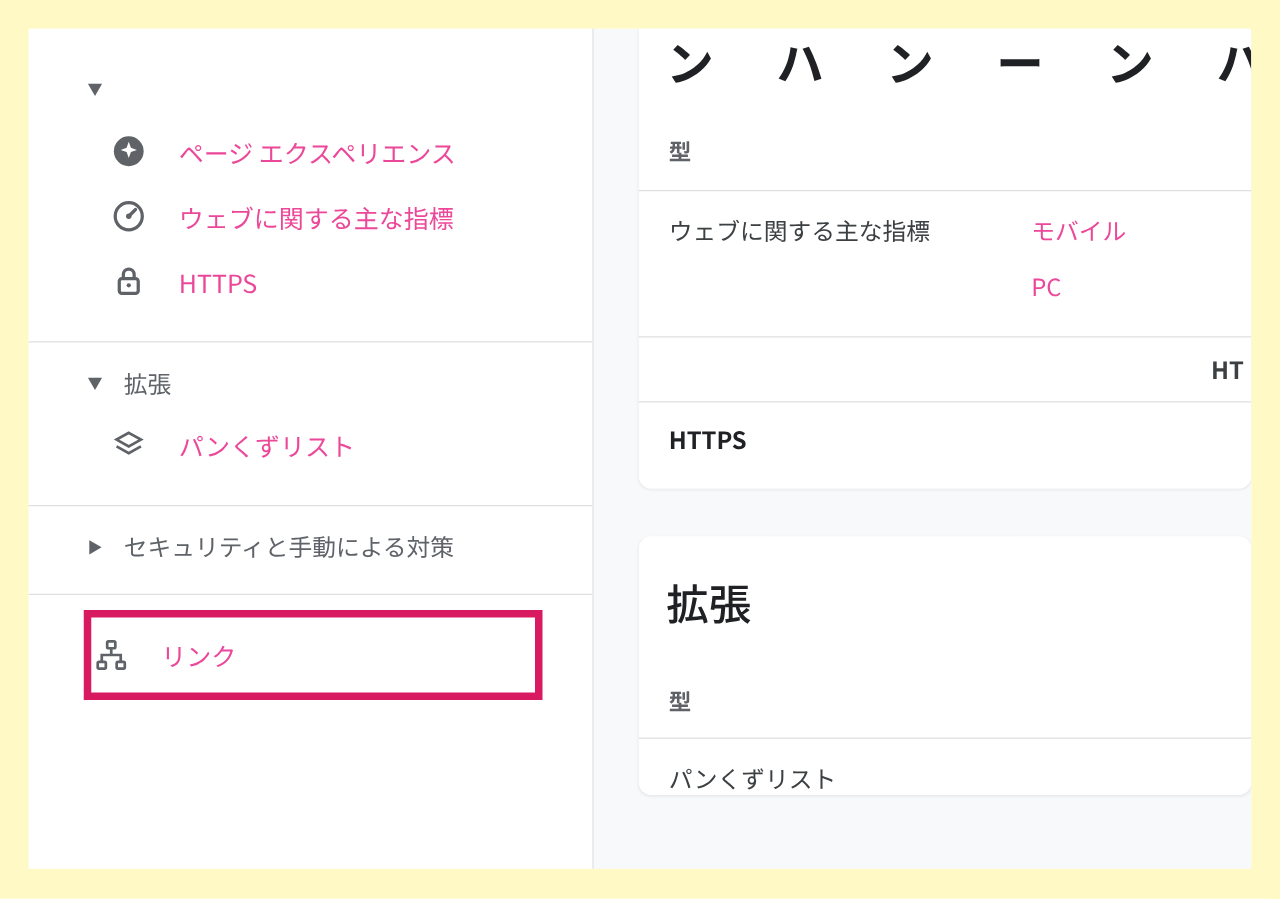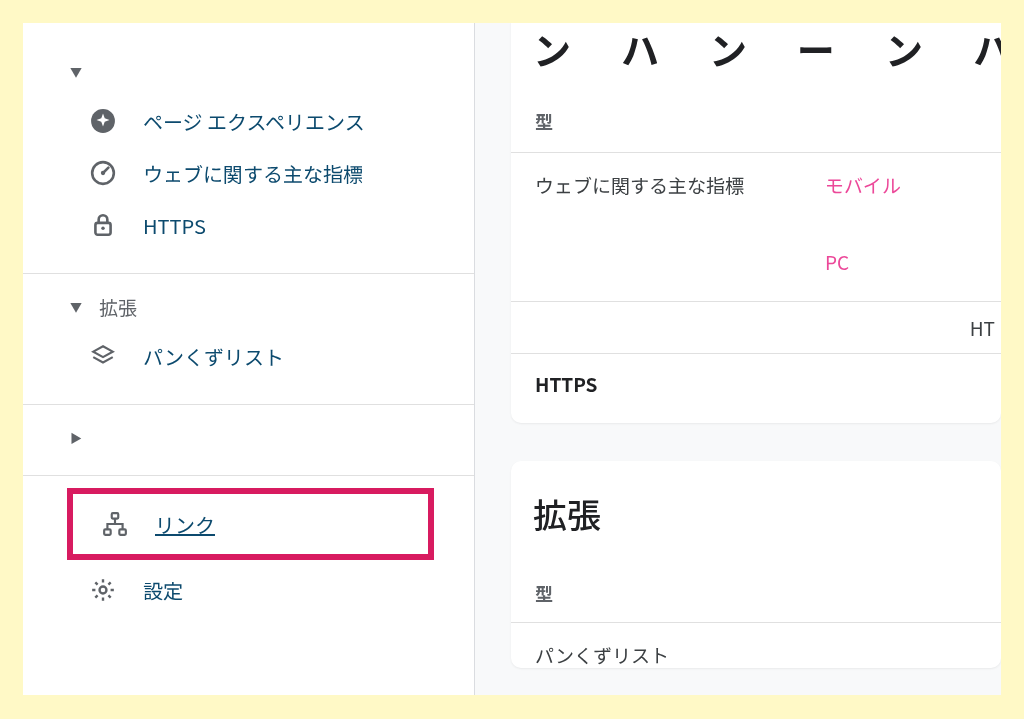--- a/index.html
+++ b/index.html
@@ -5,38 +5,38 @@
     * { margin:0; padding:0; box-sizing:border-box; font-family:"Hiragino Kaku Gothic ProN","Meiryo","Noto Sans JP",Arial,sans-serif; }
     body { background:#fff9c6; width:1024px; height:719px; overflow:hidden; }
     .frame { position:absolute; left:23px; top:23px; width:978px; height:672px; background:#fff; display:flex; border-radius:2px; }
     
     .sidebar { width:452px; background:#fff; border-right:1px solid #dadce0; padding-top:28px; }
     .section { }
     .section-header { display:flex; align-items:center; height:40px; padding-left:46px; color:#5f6368; font-size:19px; cursor:pointer; user-select:none; }
     .section-header .tri { width:18px; display:inline-flex; justify-content:center; margin-left:-2px; margin-right:14px; font-size:12px; color:#5f6368; }
     .section-items { padding-top:4px; padding-bottom:10px; }
     .sep { height:1px; background:#e0e0e0; margin:12px 0 12px 0; }
-    .item { display:flex; align-items:center; height:52px; padding-left:64px; color:#0c4a6e; font-size:20px; cursor:pointer; }
+    .item { display:flex; align-items:center; height:52px; padding-left:64px; color:#ec4899; font-size:20px; cursor:pointer; }
     .item .icon { width:32px; height:32px; display:flex; align-items:center; justify-content:center; margin-right:24px; color:#5f6368; }
     .item svg { width:26px; height:26px; }
     .highlight-box { border:6px solid #d81b60; margin:4px 40px 4px 44px; }
-    .highlight-box .item { padding-left:26px; height:60px;text-decoration:underline; }
+    .highlight-box .item { padding-left:0; height:60px; }
     
     .main { flex:1; background:#f8f9fa; padding:0 0 0 36px; overflow:hidden; }
     .card { background:#fff; border-radius:10px; margin:0 0 38px 0; padding:30px 0 0 0; box-shadow:0 1px 2px rgba(60,64,67,.08); }
     .card-partial { margin-top:-10px; padding-top:8px; }
     .card-inner { padding:0 0 0 22px; }
     .truncated-title { font-size:38px; color:#202124; font-weight:700; white-space:nowrap; overflow:hidden; padding-right:20px; letter-spacing:6px;}
     .subhead { color:#5f6368; font-size:18px; font-weight:700; padding:32px 0 18px 2px; }
     .hr { height:1px; background:#e0e0e0; }
     .row { display:flex; padding:18px 0 12px 2px; }
     .row .c1 { width:290px; color:#3c4043; font-size:19px; }
     .row .c2 { width:150px; color:#ec4899; font-size:19px; }
-    .row2 { padding:6px 0 26px 2px;margin-top:32px; }
-    .rowr { text-align:right; padding:12px 6px 12px 0; color:#3c4043; font-size:19px; font-weight:400; overflow:hidden; white-space:nowrap; }
+    .row2 { padding:6px 0 26px 2px; }
+    .rowr { text-align:right; padding:12px 6px 12px 0; color:#3c4043; font-size:19px; font-weight:700; overflow:hidden; white-space:nowrap; }
     .https-row { padding:16px 0 26px 2px; color:#202124; font-size:19px; font-weight:700; }
     .card2 { background:#fff; border-radius:10px; padding:28px 0 0 0; box-shadow:0 1px 2px rgba(60,64,67,.08); }
     .card2 .big { font-size:34px; color:#202124; font-weight:500; padding:0 0 0 22px; }
     .card2 .subhead { padding:42px 0 16px 24px; }
     .card2 .lastrow { padding:18px 0 0 24px; color:#3c4043; font-size:19px; }
   </style>
 </head>
 <body>
 
 <svg width="0" height="0" style="position:absolute">
@@ -123,41 +123,34 @@
             </span>
           <span>パンくずリスト</span>
         </div>
       </div>
     </div>
     <div class="sep"></div>
 
     <div class="section">
       <div class="section-header">
         <span class="tri">▶</span>
+        <span>セキュリティと手動による対策</span>
       </div>
     </div>
     <div class="sep" style="margin-top:18px;"></div>
 
     <div class="highlight-box">
       <div class="item">
         <span class="icon">
             <svg viewBox="0 0 24 24">
               <use href="#i-sitemap"></use>
             </svg>
           </span>
         <span>リンク</span>
       </div>
-    </div>
-    <div class="item">
-      <span class="icon">
-          <svg viewBox="0 0 24 24">
-            <use href="#i-gear"></use>
-          </svg>
-        </span>
-      <span>設定</span>
     </div>
   </div>
 
   <div class="main">
     <div class="card card-partial">
       <div class="card-inner">
         <div class="truncated-title">ン　ハ　ン　ー　ン　ハ</div>
         <div class="subhead">型</div>
       </div>
       <div class="hr"></div>

